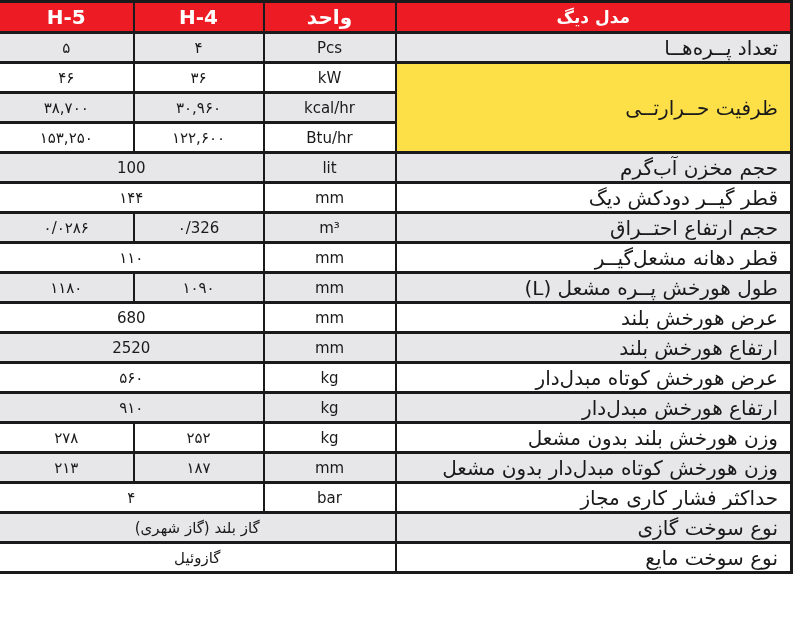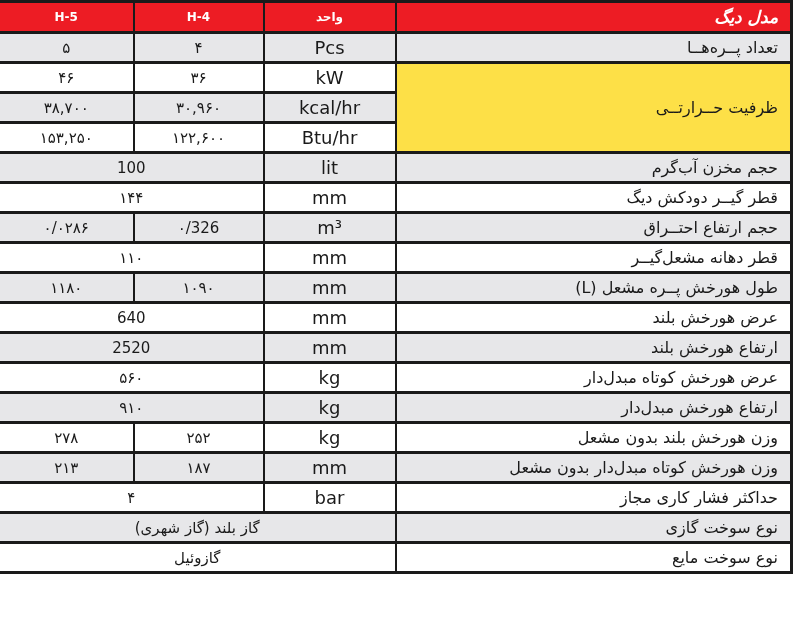--- a/index.html
+++ b/index.html
@@ -37,46 +37,44 @@
   }
   table.spec { border: 3px solid #1a1a1a; }
 
   thead tr { height: 31px; }
   tbody tr { height: 30px; }
 
   thead th {
     background: #ED1C24;
     color: #ffffff;
     font-weight: bold;
-    font-size: 12px;
+    font-size: 20px;
     text-align: center;
     vertical-align: middle;
   }
   thead th.label {
-    text-align: right;
     padding: 0 12px;
     font-size: 17px;
-    font-style: italic;
   }
 
   tbody td {
     font-size: 15px;
     text-align: center;
     vertical-align: middle;
   }
   tbody td.label {
     text-align: right;
     padding: 0 12px;
-    font-size: 16px;
+    font-size: 20px;
   }
   tbody tr:nth-child(odd) { background: #E7E7E9; }
   tbody tr:nth-child(even) { background: #ffffff; }
   td.merged-white { background: #fde047; }
 
-  td.unit { font-size: 18px; }
+  td.unit { font-size: 15px; }
   td.val  { font-size: 15px; }
 </style>
 </head>
 <body>
 
 <div class="page">
   <table class="spec">
     <colgroup>
       <col class="c-label">
       <col class="c-unit">
@@ -137,21 +135,21 @@
       </tr>
       <tr>
         <td class="label">طول هورخش پــره مشعل (L)</td>
         <td class="unit">mm</td>
         <td class="val">۱۰۹۰</td>
         <td class="val">۱۱۸۰</td>
       </tr>
       <tr>
         <td class="label">عرض هورخش بلند</td>
         <td class="unit">mm</td>
-        <td class="val" colspan="2">640</td>
+        <td class="val" colspan="2">680</td>
       </tr>
       <tr>
         <td class="label">ارتفاع هورخش بلند</td>
         <td class="unit">mm</td>
         <td class="val" colspan="2">2520</td>
       </tr>
       <tr>
         <td class="label">عرض هورخش کوتاه مبدل‌دار</td>
         <td class="unit">kg</td>
         <td class="val" colspan="2">۵۶۰</td>

